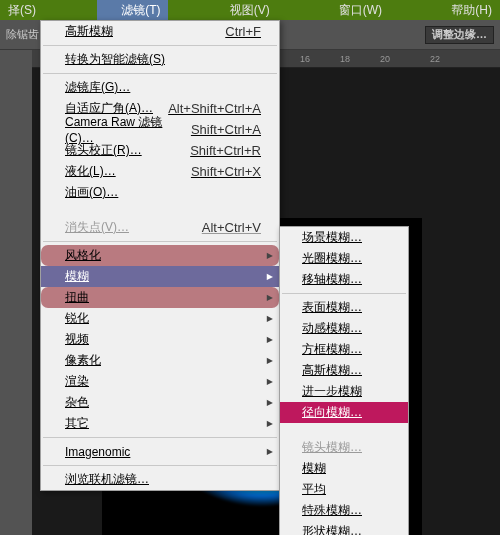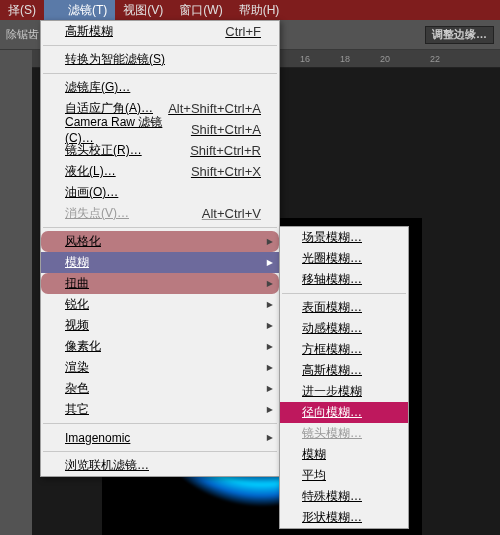--- a/index.html
+++ b/index.html
@@ -1,18 +1,18 @@
 <!DOCTYPE html>
 <html><head>
 <meta charset="utf-8">
 <style>
   * { margin: 0; padding: 0; box-sizing: border-box; font-family: "Microsoft YaHei", sans-serif; }
   body { background: #252525; width: 500px; height: 535px; overflow: hidden; position: relative; color: #ccc; }
   
-  .menubar { display: flex; background: #7f1d1d; height: 20px; font-size: 12px; color: #e0e0e0; }
+  .menubar { display: flex; background: #4d7c0f; height: 20px; font-size: 12px; color: #e0e0e0; justify-content: space-between; }
   .menubar-item { padding: 2px 8px; cursor: default; }
   .menubar-item.active { background: #5a7aa8; color: #fff; padding-left: 24px; }
   
   .titlebar-below { display: flex; align-items: center; height: 30px; background: #535353; padding: 0 6px; gap: 6px; border-bottom: 1px solid #383838; }
   .titlebar-seg { font-size: 11px; color: #ccc; }
   .opt-btn { background: #3a3a3a; border: 1px solid #222; padding: 3px 6px; font-size: 11px; color: #ccc; height: 18px; display: inline-flex; align-items: center; font-weight: bold; }
   .dropdown-caret { margin-left: 4px; font-size: 8px; }
   
   .ruler-h { height: 18px; background: #3f3f3f; border-bottom: 1px solid #222; position: relative; font-size: 9px; color: #999; }
   .ruler-tick { position: absolute; top: 4px; }
@@ -24,21 +24,21 @@
   
   .sidebar-left { position: absolute; left: 0; top: 50px; width: 32px; bottom: 0; background: #535353; }
   
   
   .menu { position: absolute; top: 20px; left: 40px; width: 240px; background: #f0f0f0; border: 1px solid #a0a0a0; box-shadow: 2px 2px 6px rgba(0,0,0,.4); font-size: 12px; color: #000; z-index: 10; }
   .menu-row { display: flex; justify-content: space-between; align-items: center; height: 21px; padding: 0 18px 0 24px; position: relative; text-decoration: underline; }
   .menu-row[data-sub="true"]::after { content: "▶"; position: absolute; right: 6px; font-size: 8px; color: #444; }
   .menu-row.highlight { background: #b97a80; border-radius: 7px; }
   .menu-row.active-sub { background: #6d6a9c; color: #fff; }
   .menu-row.active-sub::after { color: #fff; }
-  .menu-row.disabled { color: #9a9a9a; }
+  .menu-row.disabled { color: #9a9a9a; margin-top: 14px; }
   .menu-sep { height: 1px; background: #c8c8c8; margin: 3px 2px; }
   .shortcut { color: #333; font-size: 13px; }
   
   
   .submenu { position: absolute; top: 226px; left: 279px; width: 130px; background: #f0f0f0; border: 1px solid #a0a0a0; box-shadow: 2px 2px 6px rgba(0,0,0,.4); font-size: 12px; color: #000; z-index: 11; }
   .submenu .menu-row { padding: 0 22px 0 22px; }
   .submenu .menu-row.hl { background: #be185d; color: #fff; }
   
   .doclabel { position: absolute; left: 0; top: 55px; font-size: 10px; color: #999; }
 </style>

